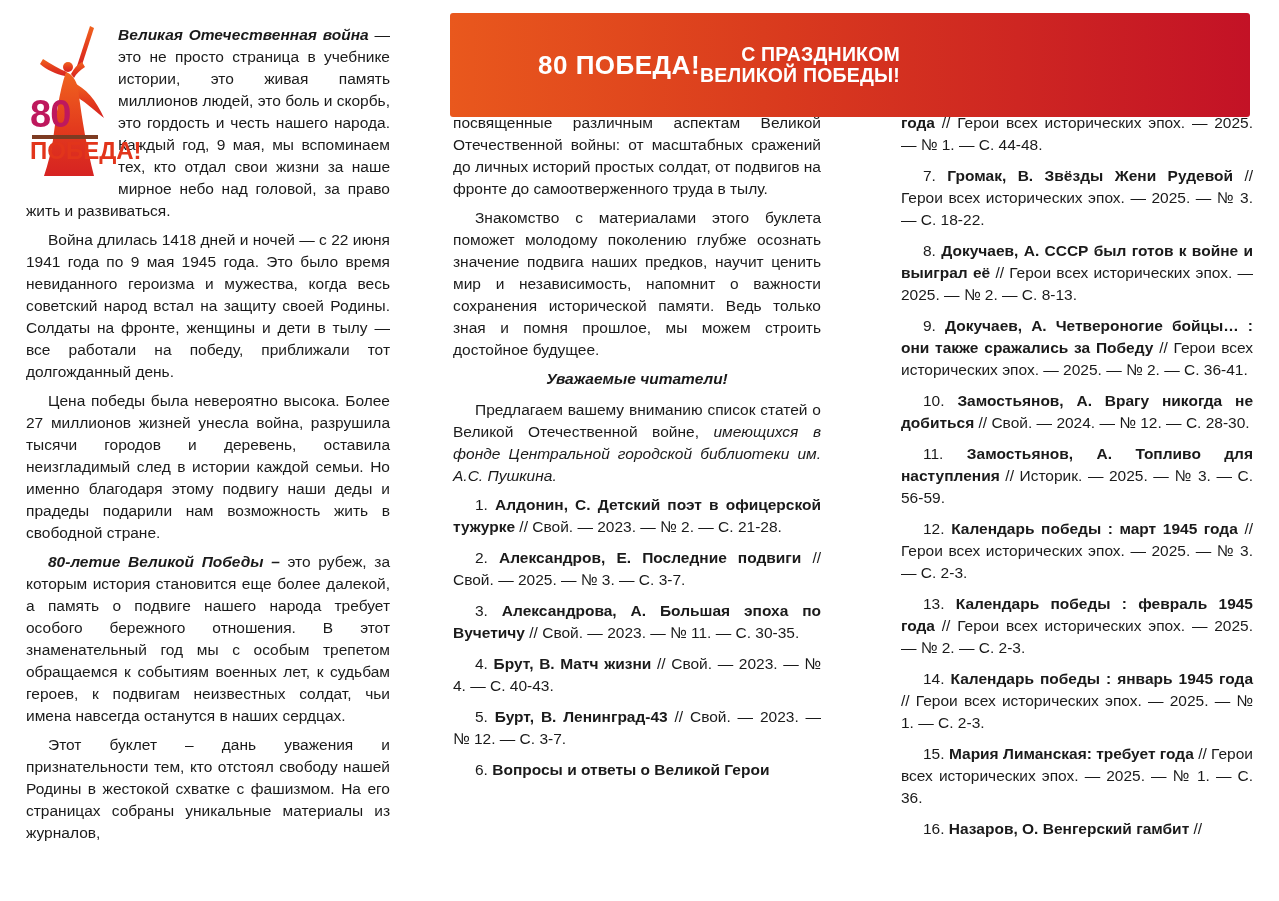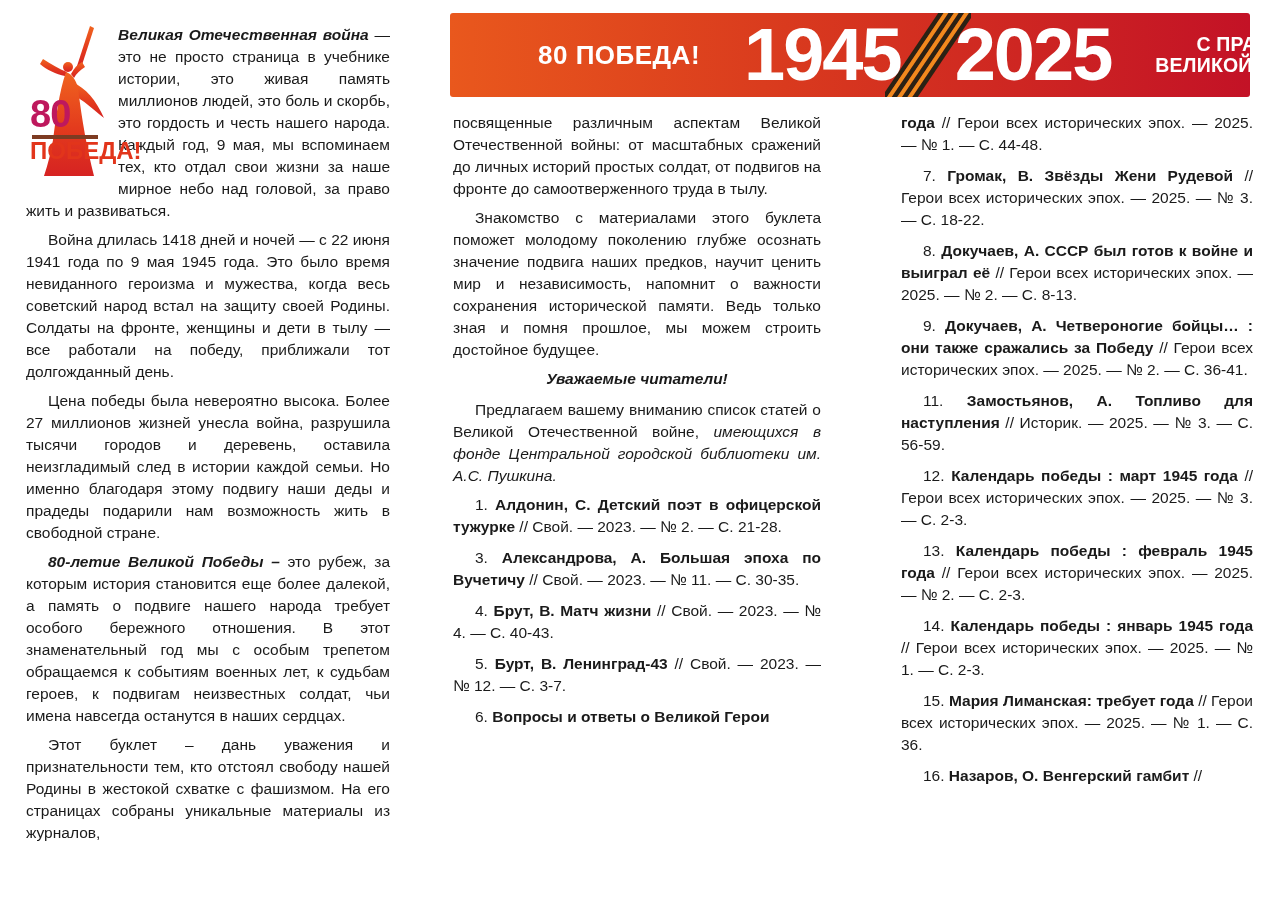--- a/index.html
+++ b/index.html
@@ -21,24 +21,24 @@
   
   .col-left{left:26px;top:24px;width:364px;}
   .logo{float:left;width:90px;height:152px;margin:2px 2px 4px 0;position:relative;}
   .logo svg{position:absolute;left:12px;top:0;width:78px;height:152px;overflow:visible;}
   .logo-80{position:absolute;left:4px;top:68px;font-size:38px;line-height:40px;font-weight:700;color:#be185d;z-index:2;letter-spacing:-1px;}
   .logo-bar{position:absolute;left:6px;top:109px;width:66px;height:4px;background:#7d3b22;z-index:2;}
   .logo-pobeda{position:absolute;left:4px;top:114px;font-size:24px;line-height:22px;font-weight:700;color:#e2351b;z-index:2;}
 
   
   .banner{
-    position:absolute;left:450px;top:13px;width:800px;height:84px;border-radius:3px;
+    position:absolute;left:450px;top:13px;width:800px;height:104px;border-radius:3px;
     background:linear-gradient(90deg,#e9581d 0%,#d93a1e 42%,#c31226 100%);
     display:flex;align-items:center;color:#ffffff;overflow:hidden;
-    padding:0 16px 0 88px;box-sizing:border-box;gap:44px;
+    padding:0 16px 0 88px;box-sizing:border-box;
   }
   .banner-left{font-size:26px;font-weight:700;letter-spacing:.5px;white-space:nowrap;}
   .banner-years{display:flex;align-items:center;margin:0 auto;font-weight:700;}
   .year{font-size:74px;letter-spacing:-2px;line-height:84px;position:relative;z-index:1;}
   .ribbon-wrap{width:86px;height:84px;margin:0 -16px;position:relative;z-index:0;}
   .banner-right{font-size:19.5px;font-weight:700;line-height:21px;text-align:right;white-space:nowrap;letter-spacing:.2px;}
 
   .col-mid{left:453px;top:112px;width:368px;}
   .col-right{left:901px;top:112px;width:352px;}
 </style>
@@ -76,63 +76,48 @@
     </div>
     <p><span class="lead-bi">Великая Отечественная война</span> <span>— это не просто страница в учебнике истории, это живая память миллионов людей, это боль и скорбь, это гордость и честь нашего народа. Каждый год, 9 мая, мы вспоминаем тех, кто отдал свои жизни за наше мирное небо над головой, за право жить и развиваться.</span></p>
     <p class="indent">Война длилась 1418 дней и ночей — с 22 июня 1941 года по 9 мая 1945 года. Это было время невиданного героизма и мужества, когда весь советский народ встал на защиту своей Родины. Солдаты на фронте, женщины и дети в тылу — все работали на победу, приближали тот долгожданный день.</p>
     <p class="indent">Цена победы была невероятно высока. Более 27 миллионов жизней унесла война, разрушила тысячи городов и деревень, оставила неизгладимый след в истории каждой семьи. Но именно благодаря этому подвигу наши деды и прадеды подарили нам возможность жить в свободной стране.</p>
     <p class="indent"><span class="lead-bi">80-летие Великой Победы –</span> <span>это рубеж, за которым история становится еще более далекой, а память о подвиге нашего народа требует особого бережного отношения. В этот знаменательный год мы с особым трепетом обращаемся к событиям военных лет, к судьбам героев, к подвигам неизвестных солдат, чьи имена навсегда останутся в наших сердцах.</span></p>
     <p class="indent">Этот буклет – дань уважения и признательности тем, кто отстоял свободу нашей Родины в жестокой схватке с фашизмом. На его страницах собраны уникальные материалы из журналов,</p>
   </aside>
 
   <header class="banner">
     <div class="banner-left">80 ПОБЕДА!</div>
-    <div class="banner-years">
-      <span class="year">1945</span>
-      <span class="ribbon-wrap">
-        <svg viewBox="0 0 86 84" width="86" height="84" aria-hidden="true">
-          <g transform="rotate(-56 43 42)">
-            <rect x="-45" y="27" width="180" height="4.5" fill="#2a2214"></rect>
-            <rect x="-45" y="31.5" width="180" height="4" fill="#f08a1d"></rect>
-            <rect x="-45" y="35.5" width="180" height="4.5" fill="#2a2214"></rect>
-            <rect x="-45" y="40" width="180" height="4" fill="#f08a1d"></rect>
-            <rect x="-45" y="44" width="180" height="4.5" fill="#2a2214"></rect>
-            <rect x="-45" y="48.5" width="180" height="4" fill="#f08a1d"></rect>
-            <rect x="-45" y="52.5" width="180" height="4.5" fill="#2a2214"></rect>
-          </g>
-        </svg>
-      </span>
-      <span class="year">2025</span>
-    </div>
     <div class="banner-right">
       <div>С ПРАЗДНИКОМ</div>
       <div>ВЕЛИКОЙ ПОБЕДЫ!</div>
     </div>
   </header>
 
   <main class="col col-mid">
     <p>посвященные различным аспектам Великой Отечественной войны: от масштабных сражений до личных историй простых солдат, от подвигов на фронте до самоотверженного труда в тылу.</p>
     <p class="indent">Знакомство с материалами этого буклета поможет молодому поколению глубже осознать значение подвига наших предков, научит ценить мир и независимость, напомнит о важности сохранения исторической памяти. Ведь только зная и помня прошлое, мы можем строить достойное будущее.</p>
     <p class="subhead">Уважаемые читатели!</p>
     <p class="indent"><span>Предлагаем вашему вниманию список статей о Великой Отечественной войне, </span><span class="ital">имеющихся в фонде Центральной городской библиотеки им. А.С. Пушкина.</span></p>
     <div id="bib-mid">
         <p class="bib"><span>1. </span><b>Алдонин, С. Детский поэт в офицерской тужурке</b><span> // Свой. — 2023. — № 2. — С. 21-28.</span></p>
+        <p class="bib"><span>2. </span><b>Александров, Е. Последние подвиги</b><span> // Свой. — 2025. — № 3. — С. 3-7.</span></p>
         <p class="bib"><span>3. </span><b>Александрова, А. Большая эпоха по Вучетичу</b><span> // Свой. — 2023. — № 11. — С. 30-35.</span></p>
         <p class="bib"><span>4. </span><b>Брут, В. Матч жизни</b><span> // Свой. — 2023. — № 4. — С. 40-43.</span></p>
         <p class="bib"><span>5. </span><b>Бурт, В. Ленинград-43</b><span> // Свой. — 2023. — № 12. — С. 3-7.</span></p>
         <p class="bib"><span>6. </span><b>Вопросы и ответы о Великой Герои</b><span></span></p>
       </div>
   </main>
 
   <section class="col col-right">
     <p class="bib-cont"><b>года</b><span> // Герои всех исторических эпох. — 2025. — № 1. — С. 44-48.</span></p>
     <div id="bib-right">
         <p class="bib"><span>7. </span><b>Громак, В.  Звёзды Жени Рудевой</b><span> // Герои всех исторических эпох. — 2025. — № 3. — С. 18-22.</span></p>
         <p class="bib"><span>8. </span><b>Докучаев, А. СССР был готов к войне и выиграл её</b><span> // Герои всех исторических эпох. — 2025. — № 2. — С. 8-13.</span></p>
         <p class="bib"><span>9. </span><b>Докучаев, А. Четвероногие бойцы… : они также сражались за Победу</b><span> // Герои всех исторических эпох. — 2025. — № 2. — С. 36-41.</span></p>
+        <p class="bib"><span>10. </span><b>Замостьянов, А. Врагу никогда не добиться</b><span>  // Свой. — 2024. — № 12. — С. 28-30.</span></p>
         <p class="bib"><span>11. </span><b>Замостьянов, А. Топливо для наступления</b><span> // Историк. — 2025. — № 3. — С. 56-59.</span></p>
         <p class="bib"><span>12. </span><b>Календарь победы : март 1945 года</b><span> // Герои всех исторических эпох. — 2025. — № 3. — С. 2-3.</span></p>
         <p class="bib"><span>13. </span><b>Календарь победы : февраль 1945 года</b><span> // Герои всех исторических эпох. — 2025. — № 2. — С. 2-3.</span></p>
         <p class="bib"><span>14. </span><b>Календарь победы : январь 1945 года</b><span> // Герои всех исторических эпох. — 2025. — № 1. — С. 2-3.</span></p>
         <p class="bib"><span>15. </span><b>Мария Лиманская: требует года</b><span> // Герои всех исторических эпох. — 2025. — № 1. — С. 36.</span></p>
         <p class="bib"><span>16. </span><b>Назаров,  О. Венгерский гамбит</b><span> //</span></p>
       </div>
   </section>
 
 </div>

